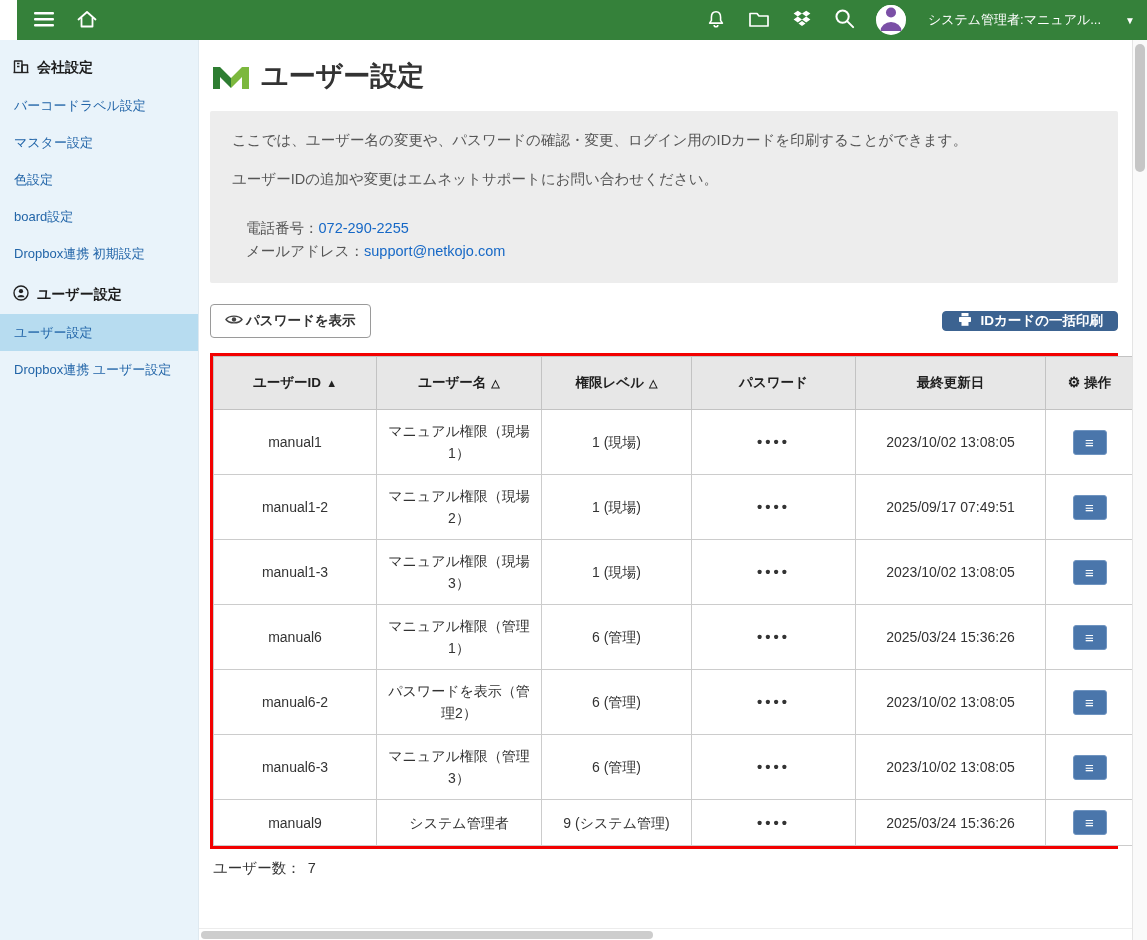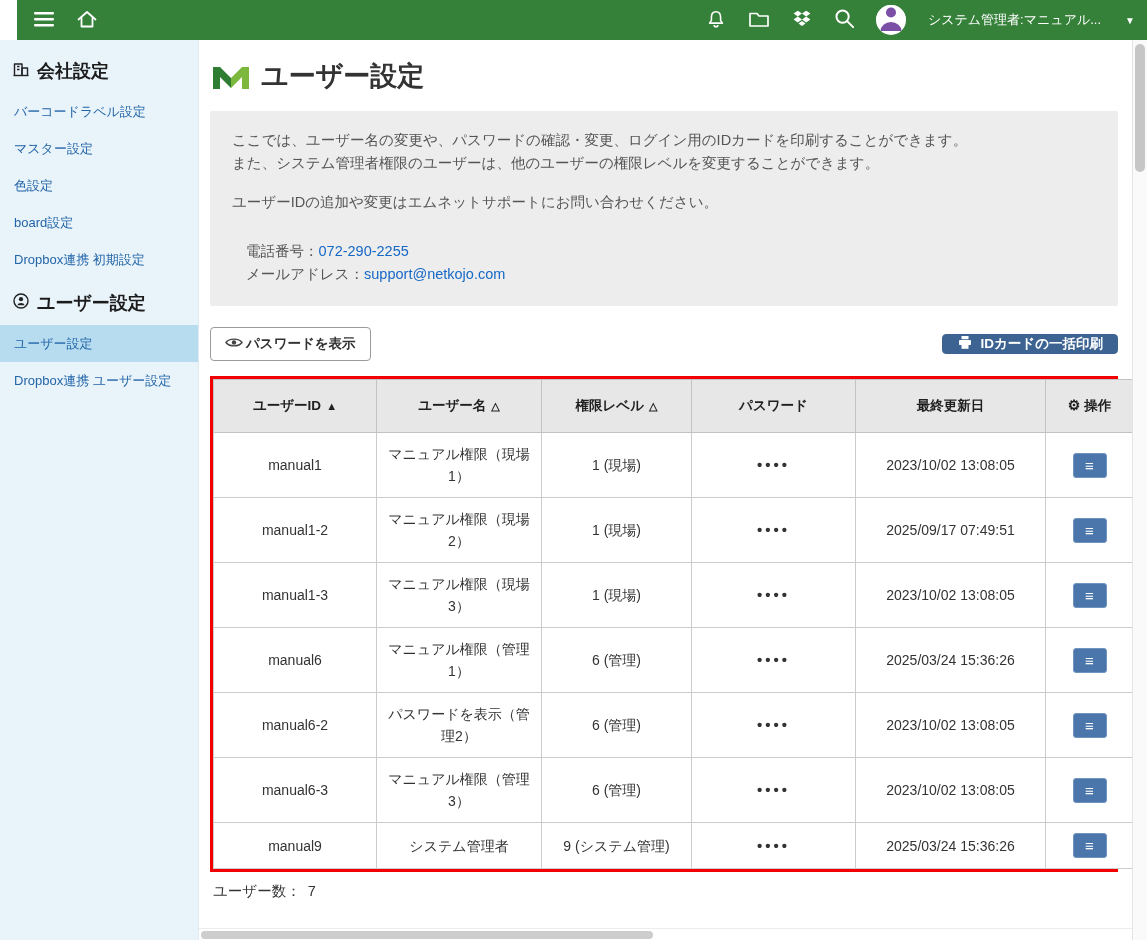--- a/index.html
+++ b/index.html
@@ -31,21 +31,21 @@
   .tb-user { color:#fff; font-size:13px; margin-left:2px; cursor:pointer; max-width:210px; white-space:nowrap; overflow:hidden; }
   .tb-caret { color:#fff; font-size:10px; margin-left:4px; cursor:pointer; }
 
   
   .sidebar {
     position:absolute; top:40px; left:0; width:199px; bottom:0;
     background:#e9f3fa; border-right:1px solid #dfe9f0; padding-top:6px;
   }
   .side-section {
     display:flex; align-items:center; gap:8px;
-    font-size:18px; font-weight:bold; color:#1c1c1c;
+    font-size:14px; font-weight:bold; color:#1c1c1c;
     padding:13px 0 10px 13px;
   }
   .side-link {
     display:block; font-size:13px; color:#2265a8;
     padding:11px 6px 11px 14px; cursor:pointer; line-height:15px;
   }
   .side-link.selected { background:#b7dcf0; }
 
   
   .main {
@@ -234,21 +234,20 @@
         <svg width="38" height="30" viewBox="0 0 36 30">
             <path d="M0 30 V8 H7 L18 19 V29 L7 18 V30 Z" fill="#2e7d32"></path>
             <path d="M18 19 L29 8 H36 V30 H29 V18 L18 29 Z" fill="#7cb83d"></path>
           </svg>
       </span>
       <h1 class="page-title">ユーザー設定</h1>
     </div>
 
     <div class="info-box">
       <div class="para">ここでは、ユーザー名の変更や、パスワードの確認・変更、ログイン用のIDカードを印刷することができます。</div>
-      <div class="para">また、システム管理者権限のユーザーは、他のユーザーの権限レベルを変更することができます。</div>
       <div class="gap"></div>
       <div class="para">ユーザーIDの追加や変更はエムネットサポートにお問い合わせください。</div>
       <div class="gap"></div>
       <div class="gap" style="height:10px;"></div>
       <div class="contact-block">
         <div class="contact-line">
           <span>電話番号：</span><a class="info-link">072-290-2255</a>
         </div>
         <div class="contact-line">
           <span>メールアドレス：</span><a class="info-link">support@netkojo.com</a>

